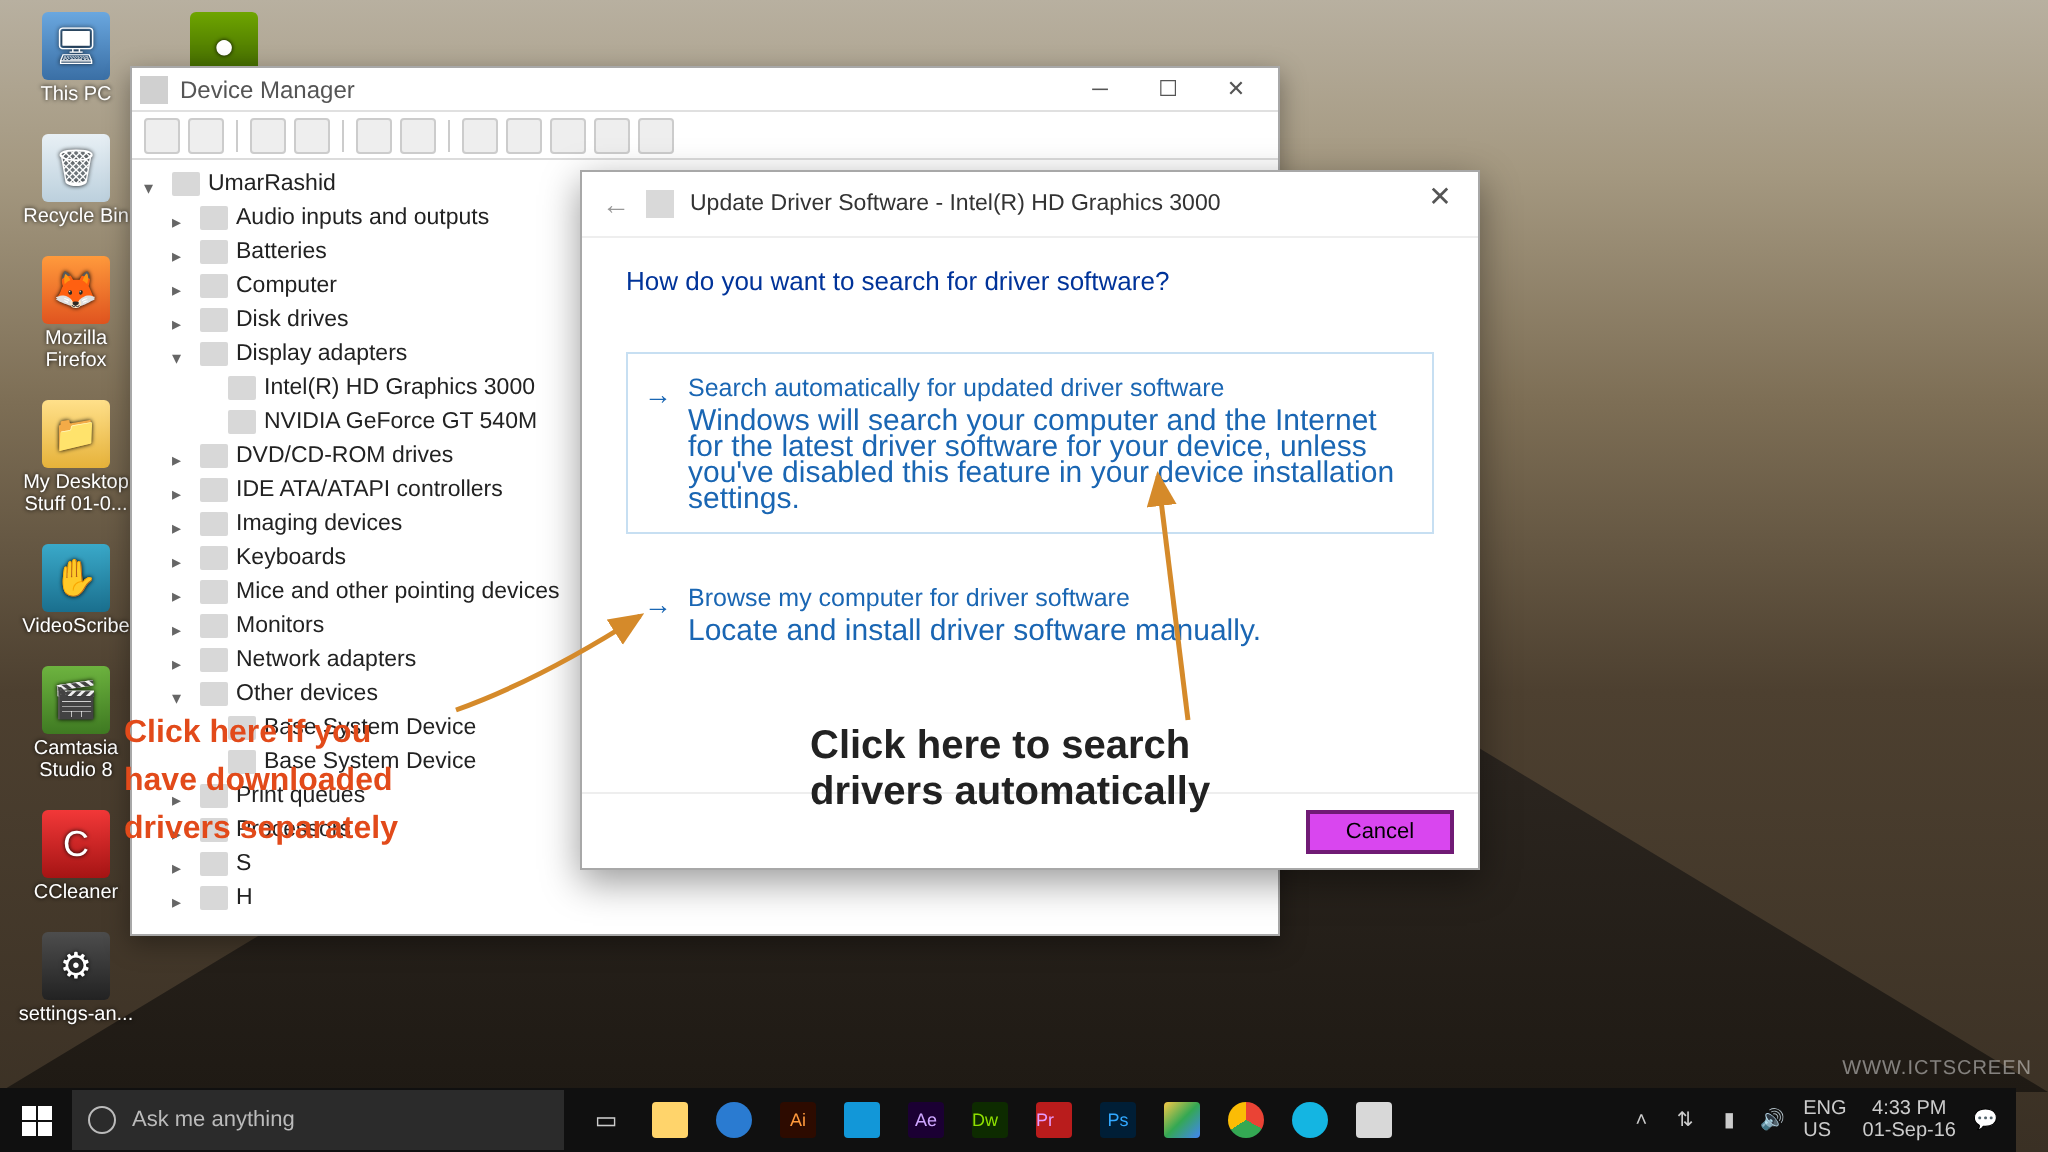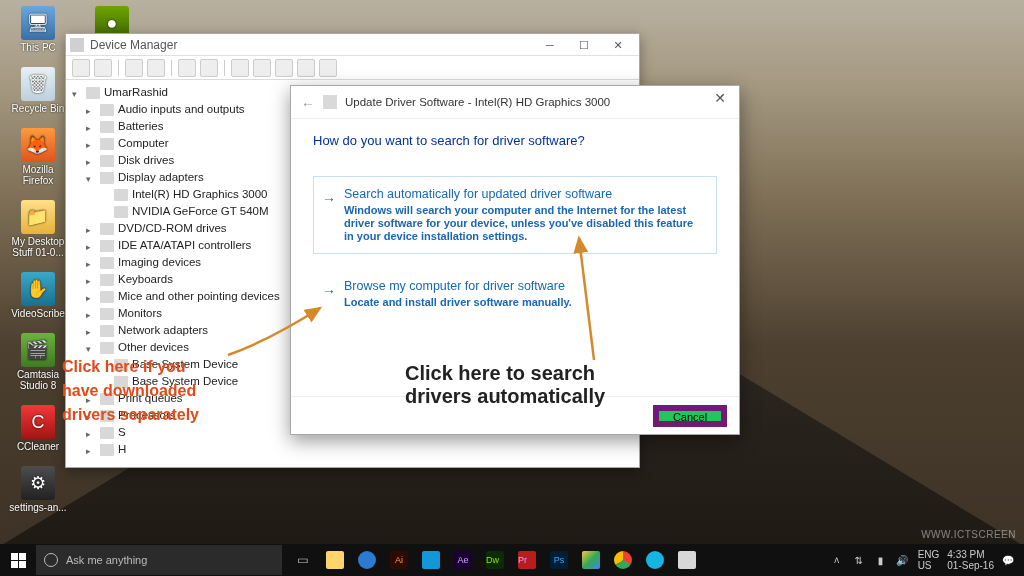--- a/index.html
+++ b/index.html
@@ -62,43 +62,43 @@
   .win-ud .hdr .back{ color:#999; margin-right:8px; font-size:14px;}
   .win-ud .hdr .hico{ width:14px; height:14px; background:#d9d9d9; margin-right:8px;}
   .win-ud .hdr .htxt{ font-size:11.5px; color:#333;}
   .win-ud .hdr .x{ position:absolute; right:6px; top:4px; font-size:14px; color:#555; width:26px; text-align:center; cursor:pointer;}
   .win-ud .body{ flex:1; padding:14px 22px 8px; }
   .win-ud .q{ color:#003399; font-size:13px; margin-bottom:28px;}
   .opt{ border:1px solid transparent; padding:10px 12px 10px 30px; position:relative; margin-bottom:14px; cursor:pointer;}
   .opt.sel{ border:1px solid #c7dff2;}
   .opt .arrow{ position:absolute; left:8px; top:12px; color:#1a66b3; font-size:14px;}
   .opt .otitle{ color:#1a66b3; font-size:12.5px; margin-bottom:3px;}
-  .opt .odesc{ color:#1a66b3; font-size:11px; line-height:13px;font-weight:bold;}
+  .opt .odesc{ color:#1a66b3; font-size:15px; line-height:13px;}
   .win-ud .foot{ height:38px; border-top:1px solid #eee; display:flex; justify-content:flex-end; align-items:center; padding:0 12px;}
-  .win-ud .foot button{ width:74px; height:22px; font-size:11px; background:#22c55e; border:6px solid #701a75; cursor:pointer;}
+  .win-ud .foot button{ width:74px; height:22px; font-size:11px; background:#d946ef; border:2px solid #701a75; cursor:pointer;}
 
   
   .anno1{ position:absolute; left:62px; top:355px; color:#e24a1a; font-weight:bold; font-size:16px; line-height:24px; font-family: Georgia, 'Segoe UI', sans-serif;}
   .anno2{ position:absolute; left:405px; top:362px; color:#222; font-weight:bold; font-size:20px; line-height:23px;}
   .arr1{ position:absolute; left:220px; top:300px; width:110px; height:60px; pointer-events:none;}
   .arr2{ position:absolute; left:564px; top:230px; width:60px; height:135px; pointer-events:none;}
 
   
-  .taskbar{ position:absolute; bottom:0; left:0; right:0; height:32px; background:#101010; display:flex; align-items:center; color:#fff; font-size:11px;}
+  .taskbar{ position:absolute; bottom:0; left:0; right:16px; height:32px; background:#101010; display:flex; align-items:center; color:#fff; font-size:11px;}
   .start{ width:36px; height:32px; display:flex; align-items:center; justify-content:center; cursor:pointer;}
   .winlogo{ width:15px; height:15px; display:grid; grid-template-columns:1fr 1fr; grid-template-rows:1fr 1fr; gap:1px;}
   .winlogo div{ background:#fff;}
   .search{ display:flex; align-items:center; background:#2b2b2b; height:30px; width:246px; padding:0 8px; gap:8px; color:#bbb; cursor:text;}
   .circle{ width:14px; height:14px; border:1.5px solid #bbb; border-radius:50%;}
   .tasks{ display:flex; align-items:center; gap:2px; margin-left:6px;}
   .tasks .t{ width:30px; height:30px; display:flex; align-items:center; justify-content:center; font-size:12px; cursor:pointer;}
   .sq{ width:18px; height:18px; border-radius:2px;}
   .tray{ margin-left:auto; display:flex; align-items:center; gap:8px; padding-right:8px; color:#ccc; font-size:10px;}
   .tray .ic{ width:14px; height:14px; display:flex; align-items:center; justify-content:center;}
-  .clock{ text-align:left; line-height:11px;}
+  .clock{ text-align:center; line-height:11px;}
 
   
   .wm{ position:absolute; right:8px; bottom:36px; color:rgba(255,255,255,.45); font-size:10px; letter-spacing:.5px;}
 </style>
 </head>
 <body>
 
 <div class="desktop">
   <div class="road"></div>
 

